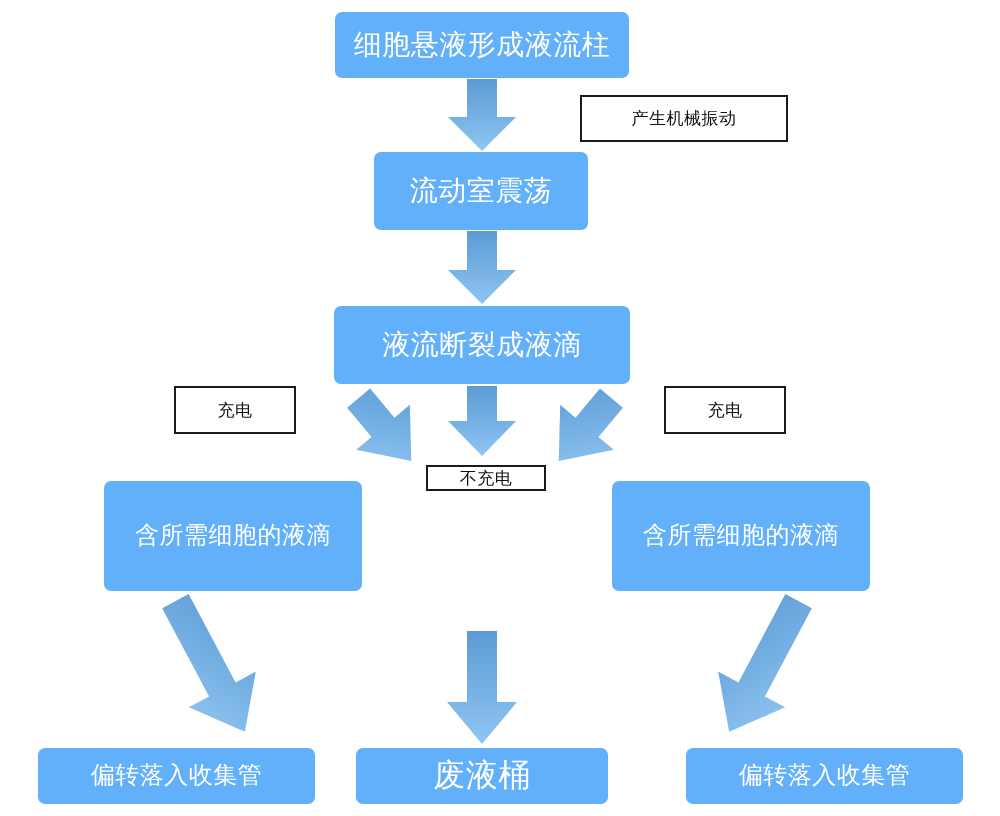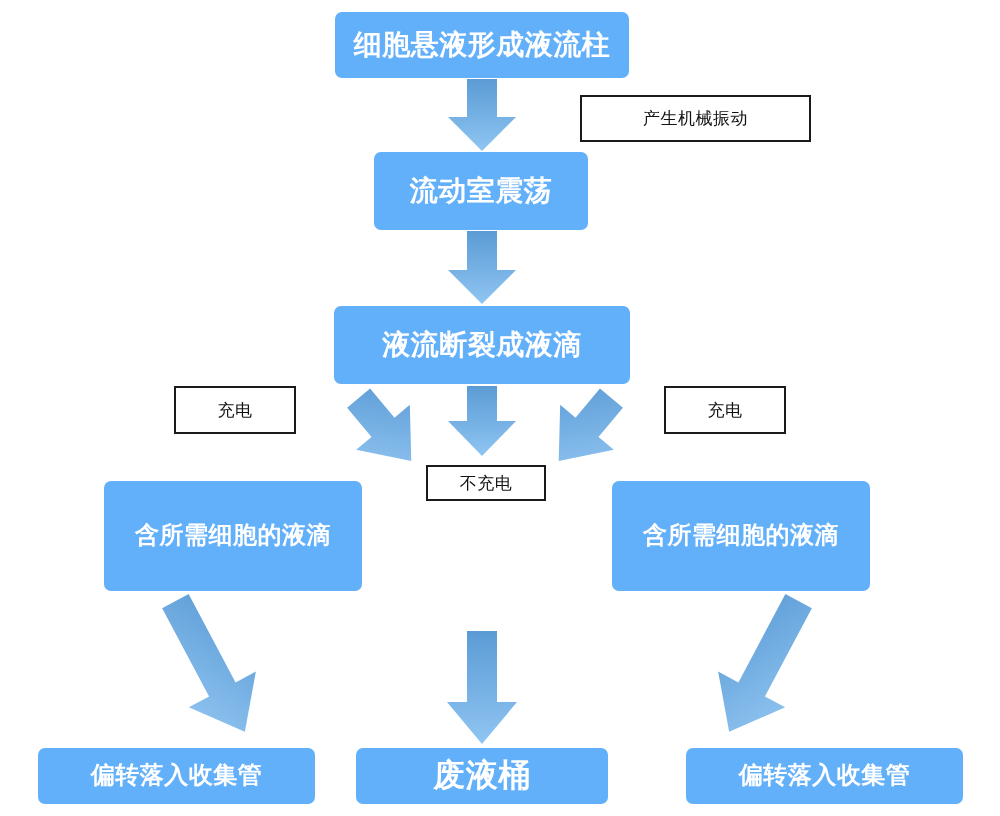--- a/index.html
+++ b/index.html
@@ -30,21 +30,21 @@
     box-sizing: border-box;
     background: #62AFFA;
     border-radius: 7px;
     color: #ffffff;
     display: flex;
     align-items: center;
     justify-content: center;
     text-align: center;
     line-height: 1.22;
     letter-spacing: 0.5px;
-    font-weight: 700;
+    font-weight: 400;
     z-index: 3;
   }
   .node .label {
     display: block;
     width: 100%;
     padding: 0 6px;
     box-sizing: border-box;
     white-space: pre-line;
   }
   .note {
@@ -67,24 +67,24 @@
   #n-oscill   { left: 374px; top: 152px; width: 214px; height: 78px;  font-size: 28px; }
   #n-break    { left: 334px; top: 306px; width: 296px; height: 78px;  font-size: 28px; }
   #n-left     { left: 104px; top: 481px; width: 258px; height: 110px; font-size: 24px; }
   #n-mid      { left: 403px; top: 512px; width: 158px; height: 118px; font-size: 24px; }
   #n-right    { left: 612px; top: 481px; width: 258px; height: 110px; font-size: 24px; }
   #n-tubeL    { left: 38px;  top: 748px; width: 277px; height: 56px;  font-size: 24px; }
   #n-waste    { left: 356px; top: 748px; width: 252px; height: 56px;  font-size: 32px; }
   #n-tubeR    { left: 686px; top: 748px; width: 277px; height: 56px;  font-size: 24px; }
 
   
-  #note-vib     { left: 580px; top: 95px;  width: 231px; height: 47px; }
+  #note-vib     { left: 580px; top: 95px;  width: 208px; height: 47px; }
   #note-chargeL { left: 174px; top: 386px; width: 122px; height: 48px; }
   #note-chargeR { left: 664px; top: 386px; width: 122px; height: 48px; }
-  #note-nochg   { left: 426px; top: 465px; width: 120px; height: 36px; }
+  #note-nochg   { left: 426px; top: 465px; width: 120px; height: 26px; }
 </style>
 </head>
 <body>
 
 <div id="canvas">
 
   <svg class="arrow-layer" viewBox="0 0 1000 816">
     <defs>
       <linearGradient id="gdown" x1="0" y1="0" x2="0" y2="1">
         <stop offset="0%" stop-color="#5B9BD5"></stop>

